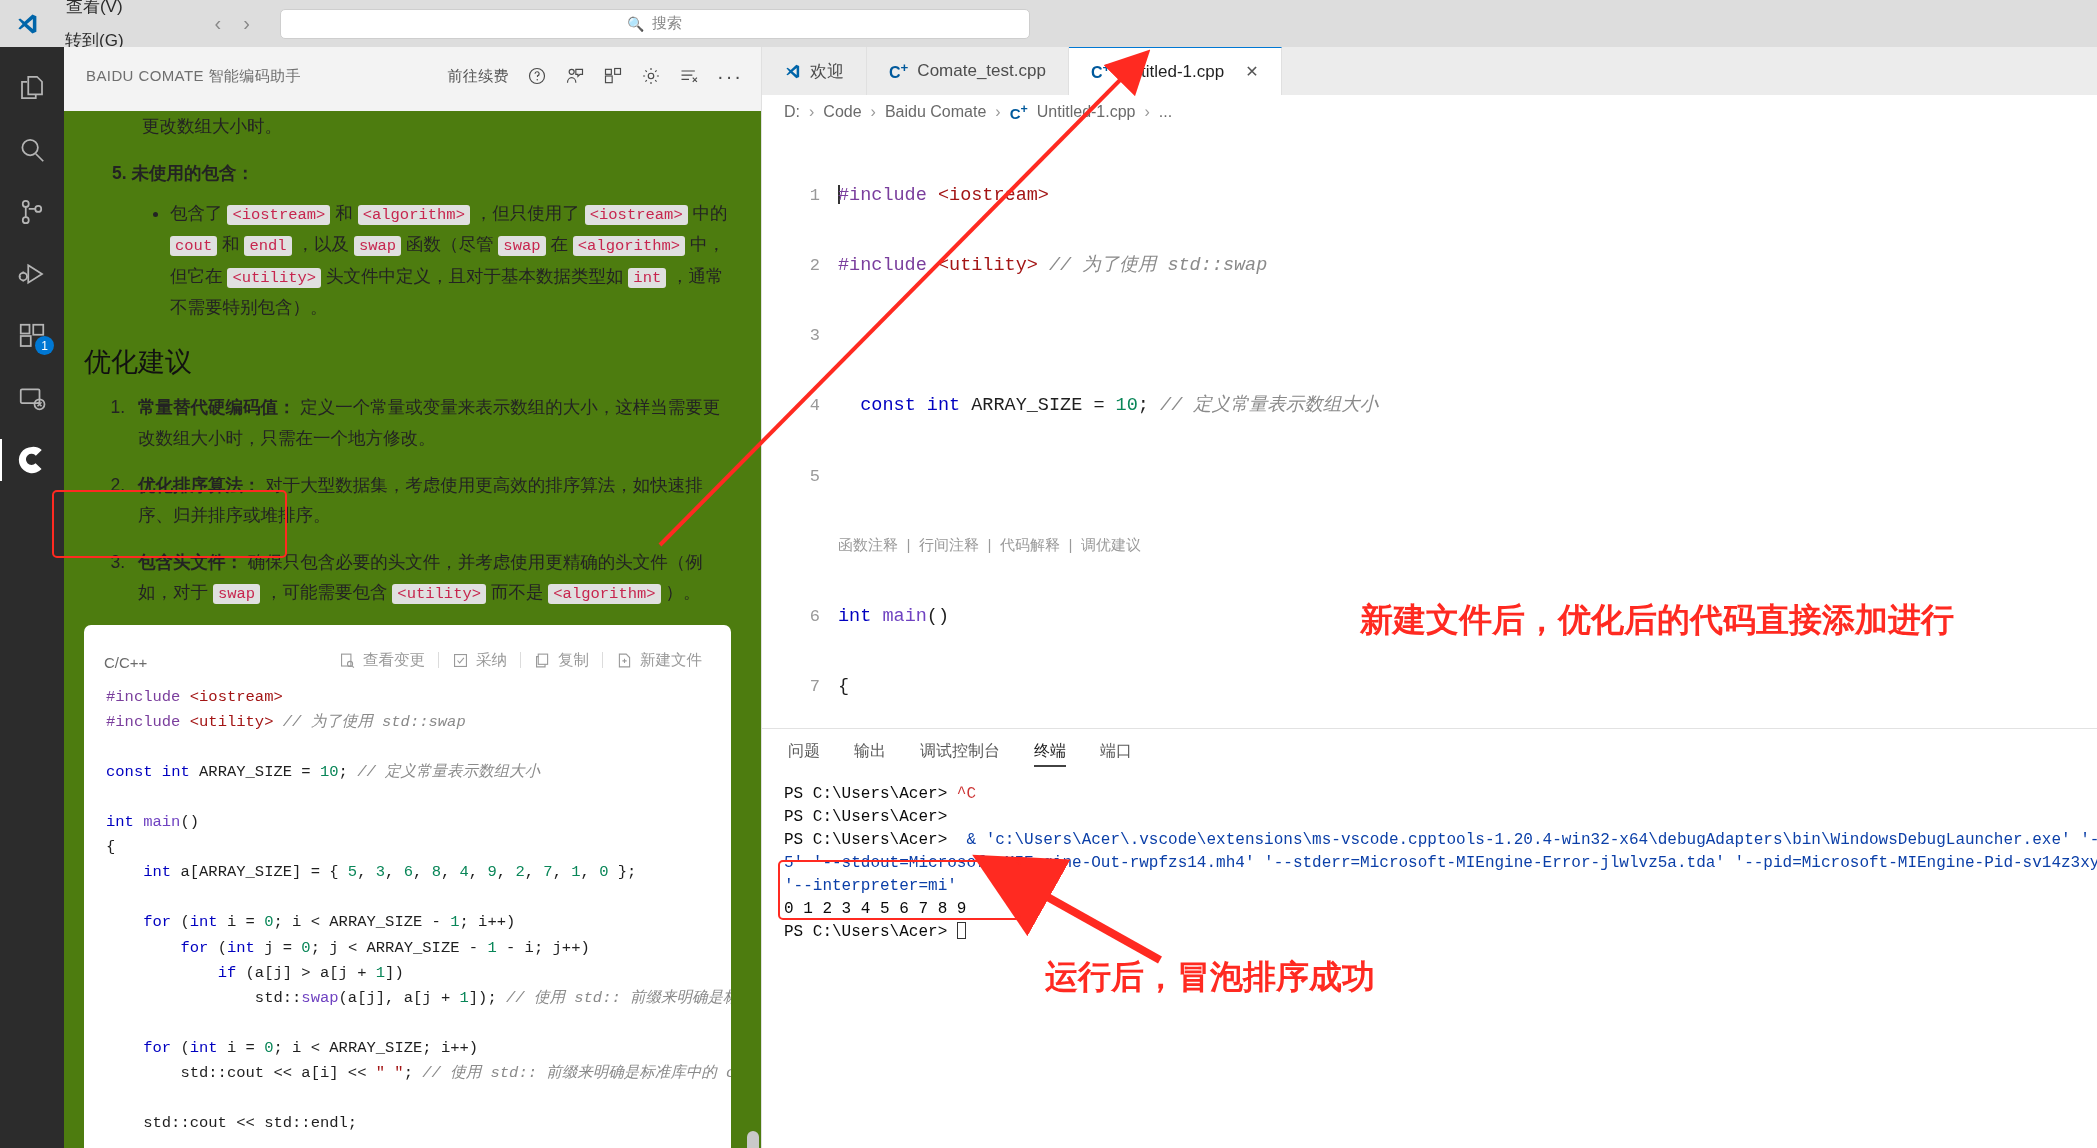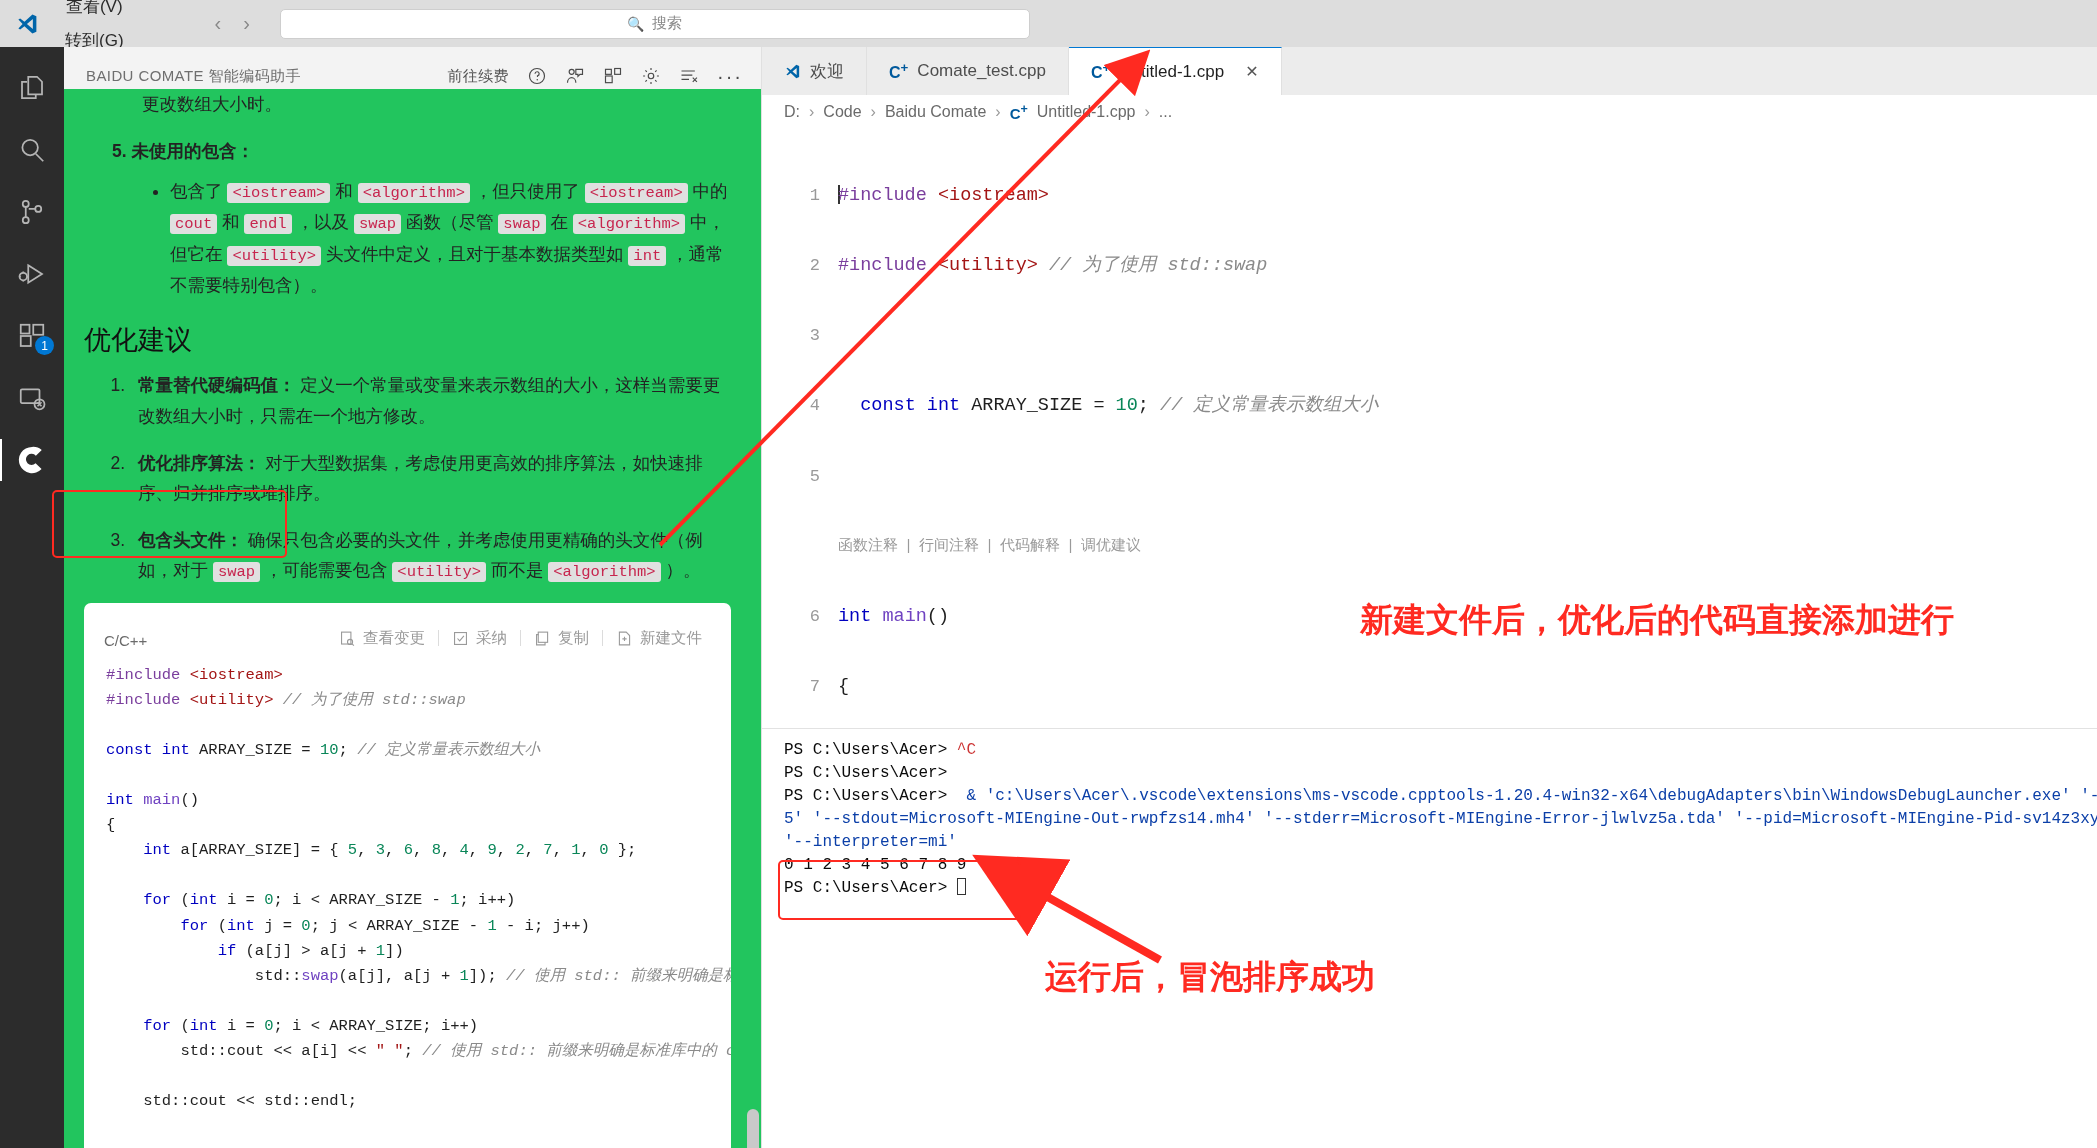--- a/index.html
+++ b/index.html
@@ -56,21 +56,21 @@
     height:42px; display:flex; align-items:center; padding:16px 18px 0 22px;
     font-size:15px; color:#6f6f6f; letter-spacing:.4px; flex:0 0 42px;
   }
   .comate-head .title { flex:1; }
   .comate-head .renew { color:#555; font-size:15px; margin-right:18px; cursor:pointer; }
   .head-icons { display:flex; align-items:center; gap:18px; color:#4a4a4a; }
   .head-icons svg { width:20px; height:20px; display:block; cursor:pointer; }
   .dots { font-size:20px; letter-spacing:2px; line-height:10px; cursor:pointer; }
 
   .comate-body {
-    flex:1; overflow:hidden; background:#22c55e; padding:0 14px 0 20px; position:relative;
+    flex:1; overflow:hidden; background:#4d7c0f; padding:0 14px 0 20px; position:relative;margin-top:22px;
   }
   .chat-scroll { height:100%; overflow:hidden; padding-right:16px; }
 
   .md p, .md li { font-size:17.5px; line-height:1.75; color:#232323; }
   .md .indent { margin-left:58px; }
   .md h2 { font-size:27px; font-weight:400; margin:22px 0 12px; color:#111; }
   ol.md-ol { margin:0 0 0 46px; }
   ol.md-ol > li { margin-bottom:16px; padding-left:8px; }
   ul.md-ul { margin:10px 0 10px 86px; }
   ul.md-ul > li { list-style:disc; }
@@ -423,20 +423,27 @@
           
           
           
           
           
           
         </div>
       </div>
 
       <div class="bottom-panel">
+        <div class="panel-tabs">
+          <span class="panel-tab">问题</span>
+          <span class="panel-tab">输出</span>
+          <span class="panel-tab">调试控制台</span>
+          <span class="panel-tab active">终端</span>
+          <span class="panel-tab">端口</span>
+        </div>
         <div class="terminal"><div><span>PS C:\Users\Acer&gt; </span><span class="t-red">^C</span></div><div><span>PS C:\Users\Acer&gt;</span></div><div><span>PS C:\Users\Acer&gt; </span><span class="t-blue"> &amp; 'c:\Users\Acer\.vscode\extensions\ms-vscode.cpptools-1.20.4-win32-x64\debugAdapters\bin\WindowsDebugLauncher.exe' '--stdin=M</span></div><div><span class="t-blue">5' '--stdout=Microsoft-MIEngine-Out-rwpfzs14.mh4' '--stderr=Microsoft-MIEngine-Error-jlwlvz5a.tda' '--pid=Microsoft-MIEngine-Pid-sv14z3xy.ipx' '--</span></div><div><span class="t-blue">'--interpreter=mi'</span></div><div><span>0 1 2 3 4 5 6 7 8 9</span></div><div><span>PS C:\Users\Acer&gt; </span><span class="t-cursor"></span></div></div>
       </div>
     </div>
   </div>
 
   <svg class="overlay-svg">
     <defs>
       <marker id="ah" markerWidth="11" markerHeight="11" refX="2" refY="5.5" orient="auto">
         <path d="M0,0 L11,5.5 L0,11 z" fill="#ff2a21"></path>
       </marker>

